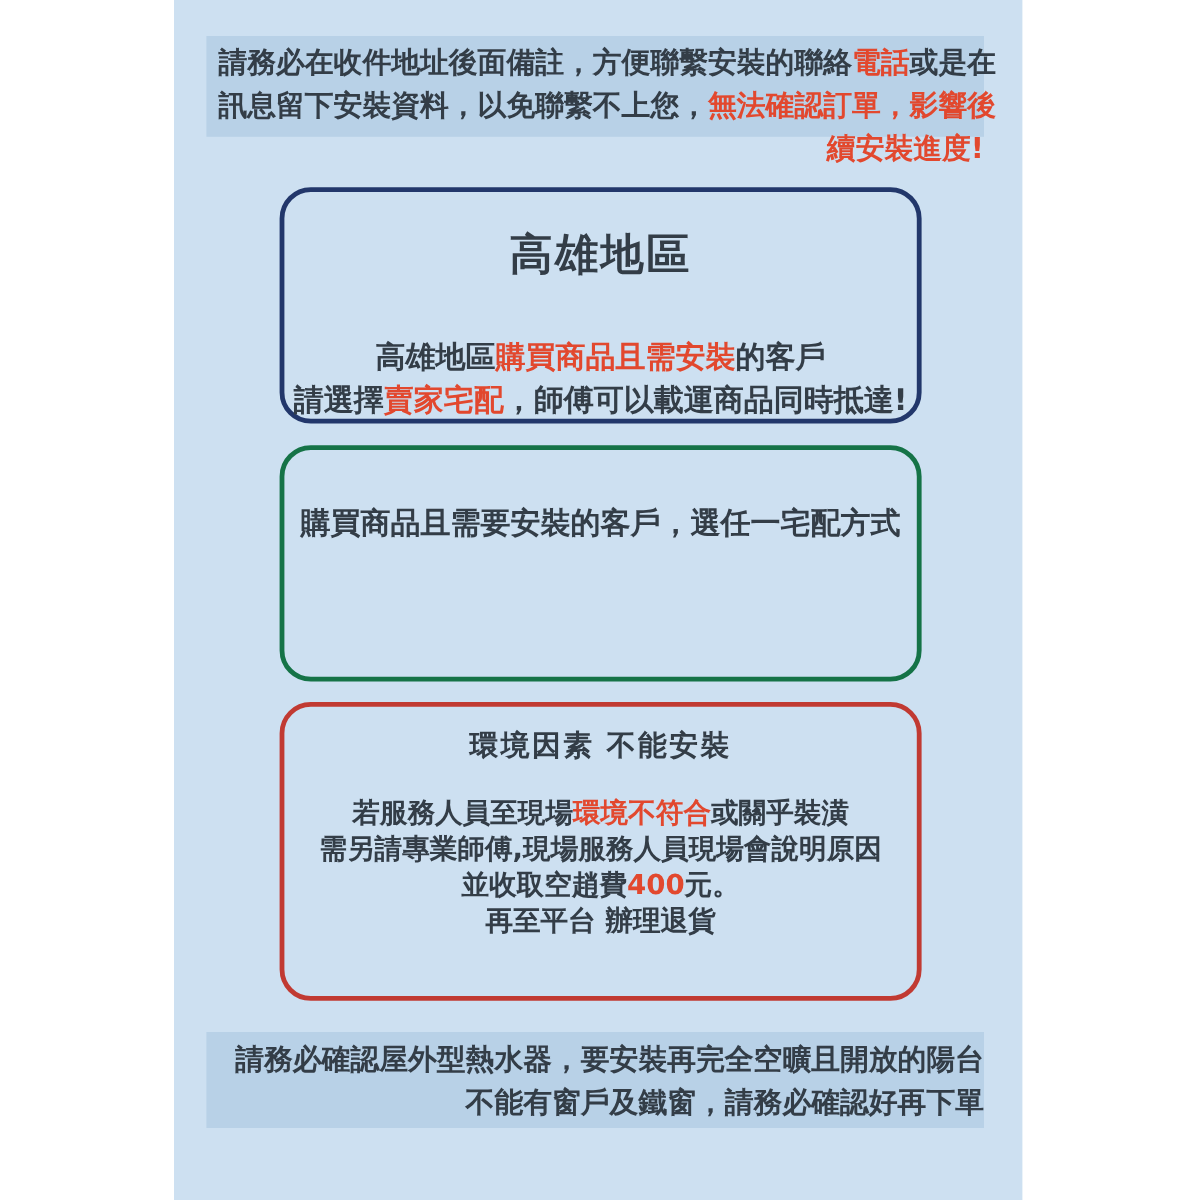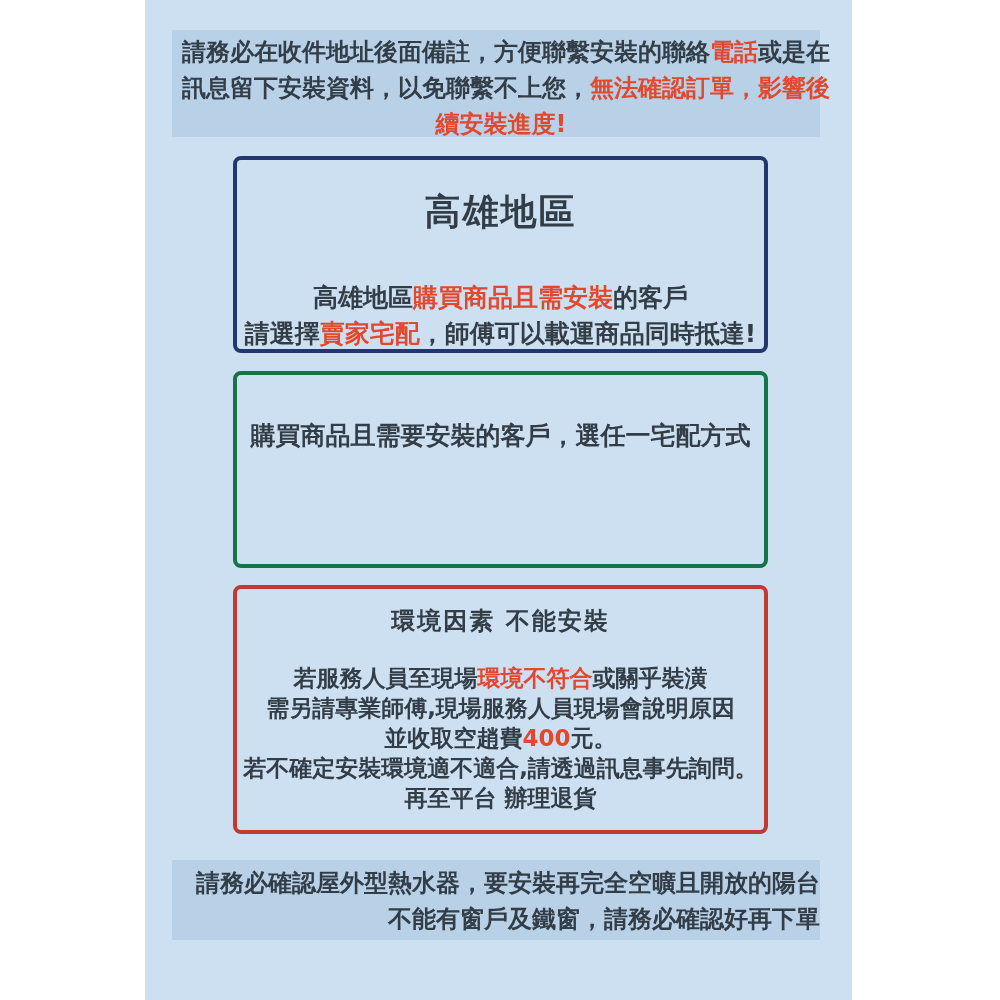--- a/index.html
+++ b/index.html
@@ -28,39 +28,39 @@
     left: 27px;
     width: 648px;
     background: #b8d1e7;
     font-size: 24px;
     font-weight: 600;
     line-height: 36px;
     color: #333d47;
   }
   .top-note {
     top: 30px;
-    height: 107px;
+    height: 84px;
     padding: 4px 0 0 10px;
     box-sizing: border-box;
-    text-align: center;
+    text-align: right;
   }
   .bottom-note {
     top: 860px;
     height: 80px;
     padding-top: 5px;
     box-sizing: border-box;
     text-align: right;
   }
   .region-box {
     position: absolute;
     left: 88px;
     width: 535px;
     box-sizing: border-box;
     border: 4px solid #000;
-    border-radius: 8px;
+    border-radius: 26px;
     text-align: center;
   }
   .box-kaohsiung {
     top: 156px;
     height: 197px;
     border-color: #22376b;
   }
   .box-other-region {
     top: 371px;
     height: 197px;
@@ -123,21 +123,20 @@
           <div class="rich-line"><span class="seg-d">購買商品且需要安裝的客戶，選任一宅配方式</span></div>
         </div>
     </div>
 
     <div class="region-box box-environment">
       <div class="box-title">環境因素 不能安裝</div>
       <div class="box-body">
           <div class="rich-line"><span class="seg-d">若服務人員至現場</span><span class="seg-r">環境不符合</span><span class="seg-d">或關乎裝潢</span></div>
           <div class="rich-line"><span class="seg-d">需另請專業師傅,現場服務人員現場會說明原因</span></div>
           <div class="rich-line"><span class="seg-d">並收取空趙費</span><span class="seg-r">400</span><span class="seg-d">元。</span></div>
-          <div class="rich-line"><span class="seg-d">若不確定安裝環境適不適合,請透過訊息事先詢問。</span></div>
           <div class="rich-line"><span class="seg-d">再至平台 辦理退貨</span></div>
         </div>
     </div>
 
     <div class="note-box bottom-note">
         <div class="rich-line"><span class="seg-d">請務必確認屋外型熱水器，要安裝再完全空曠且開放的陽台</span></div>
         <div class="rich-line"><span class="seg-d">不能有窗戶及鐵窗，請務必確認好再下單</span></div>
       </div>
 
   </div>

